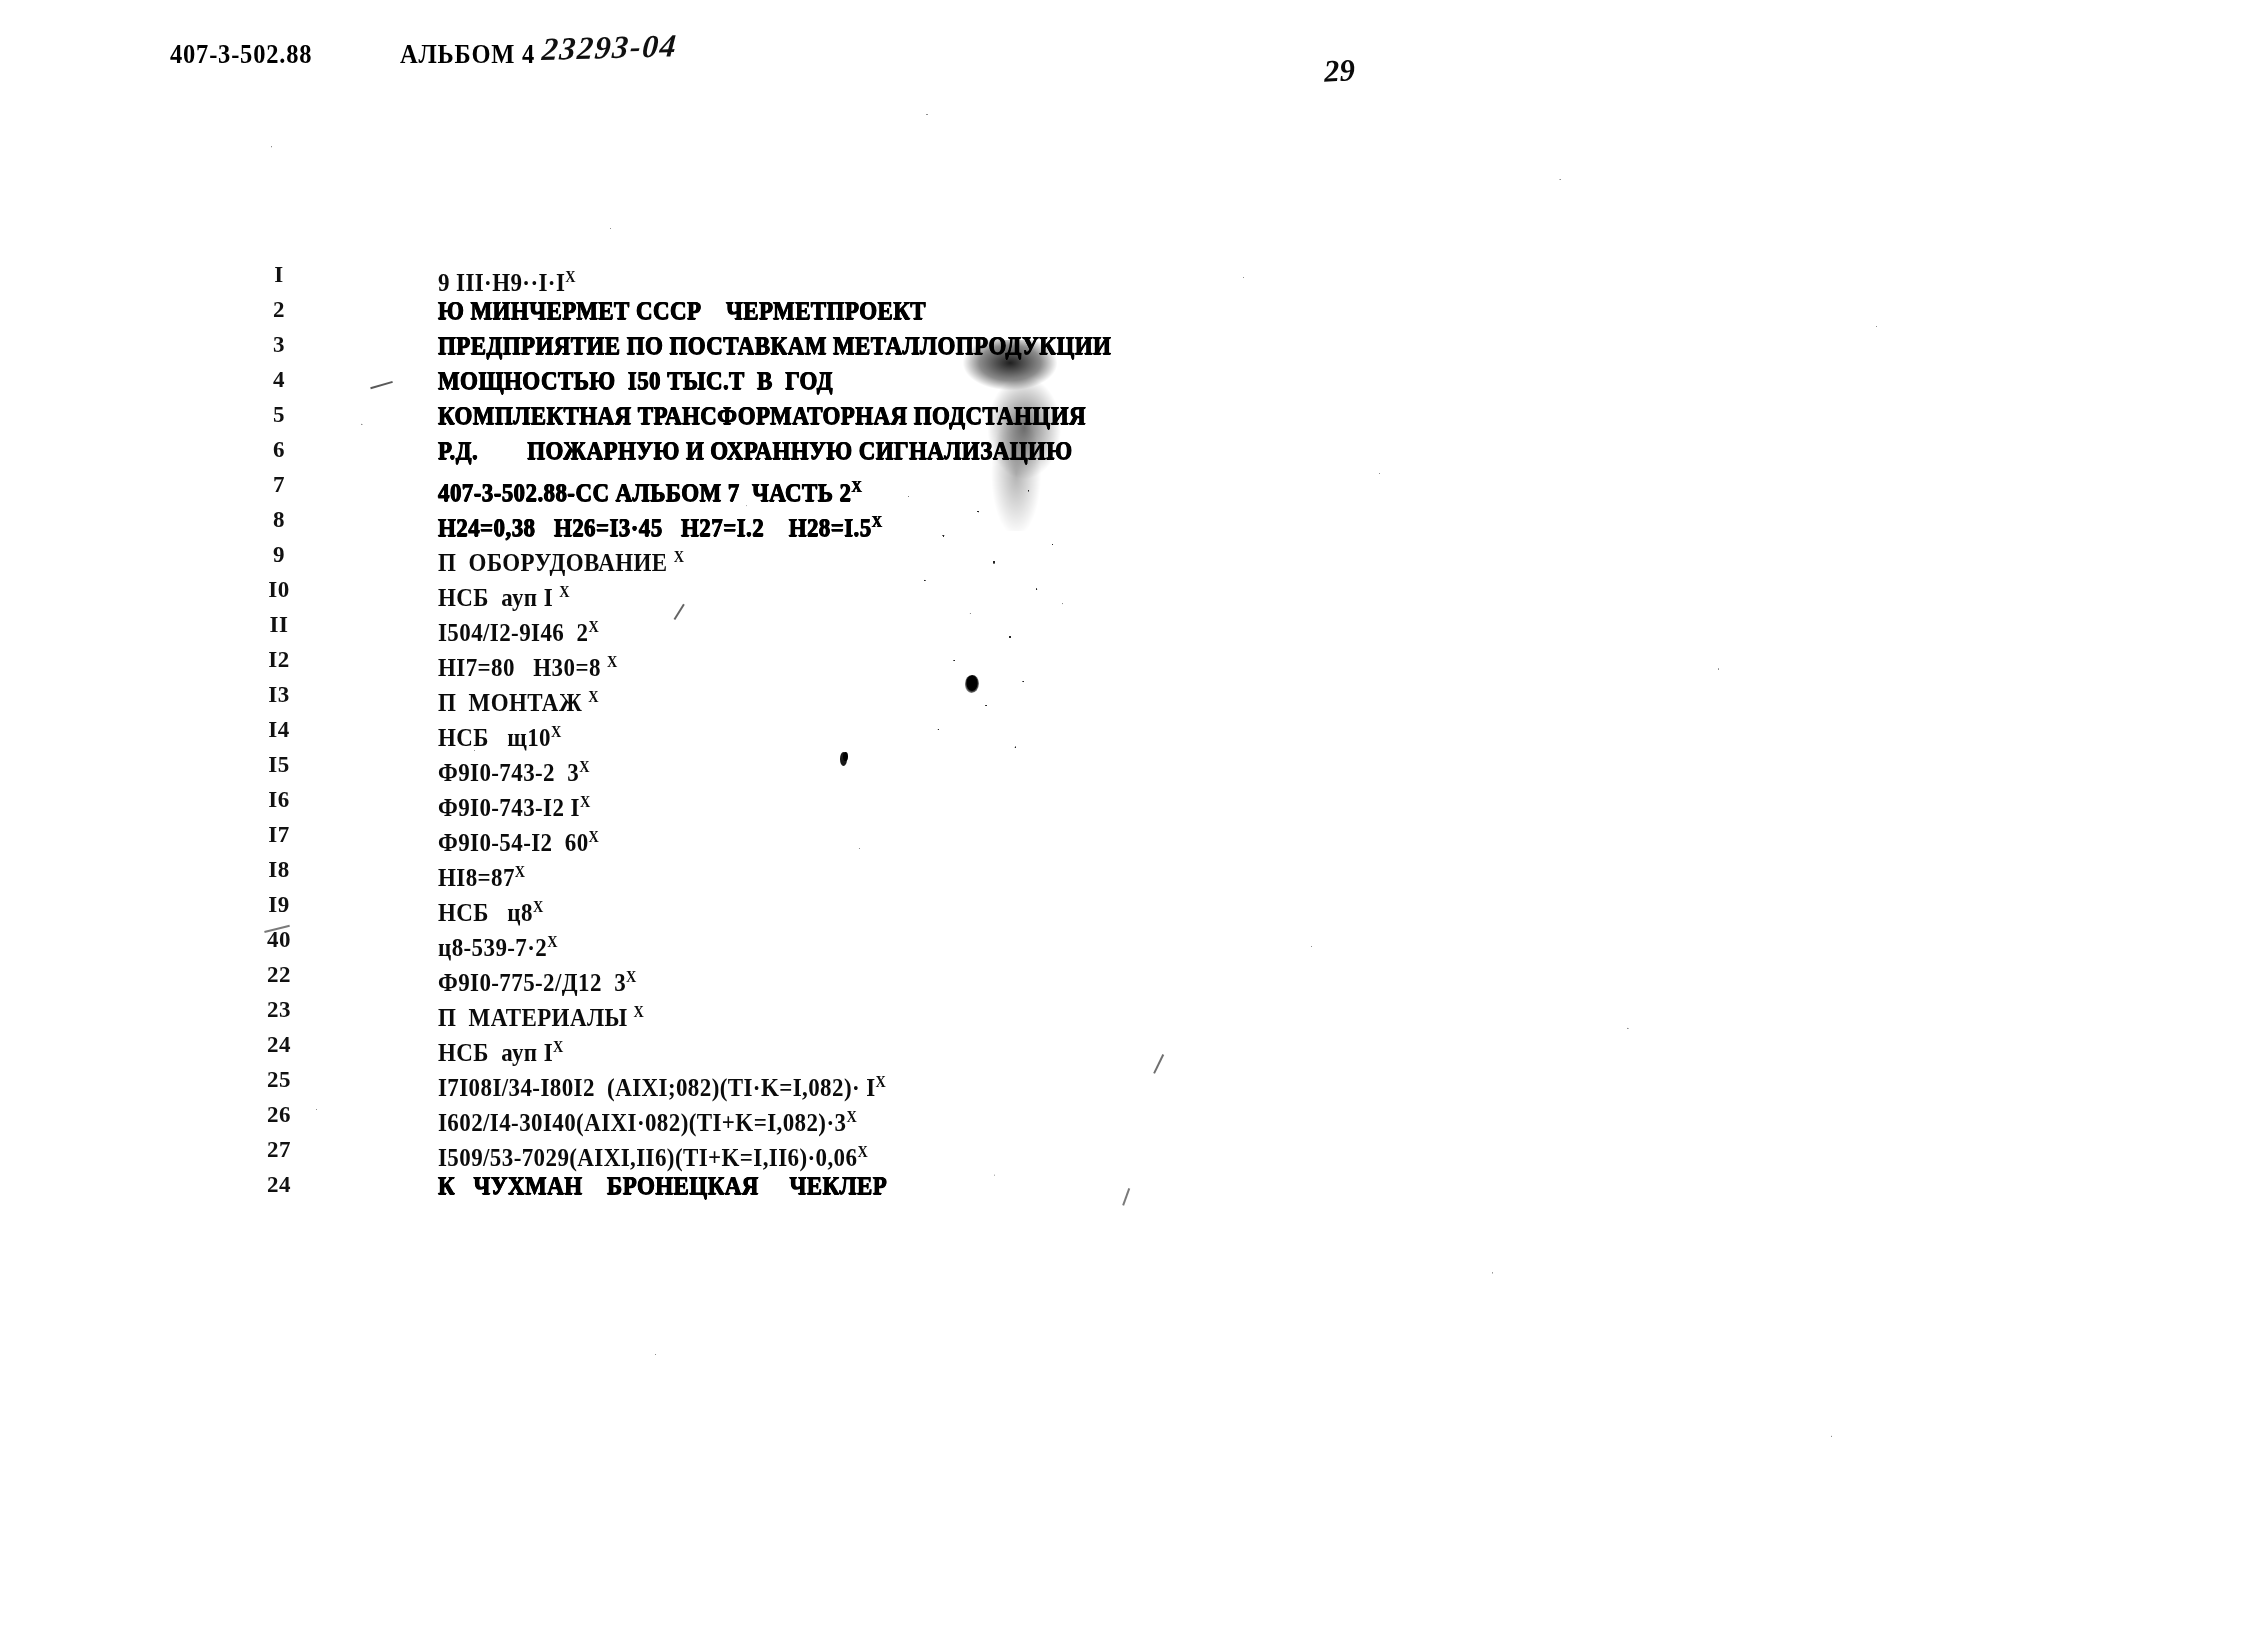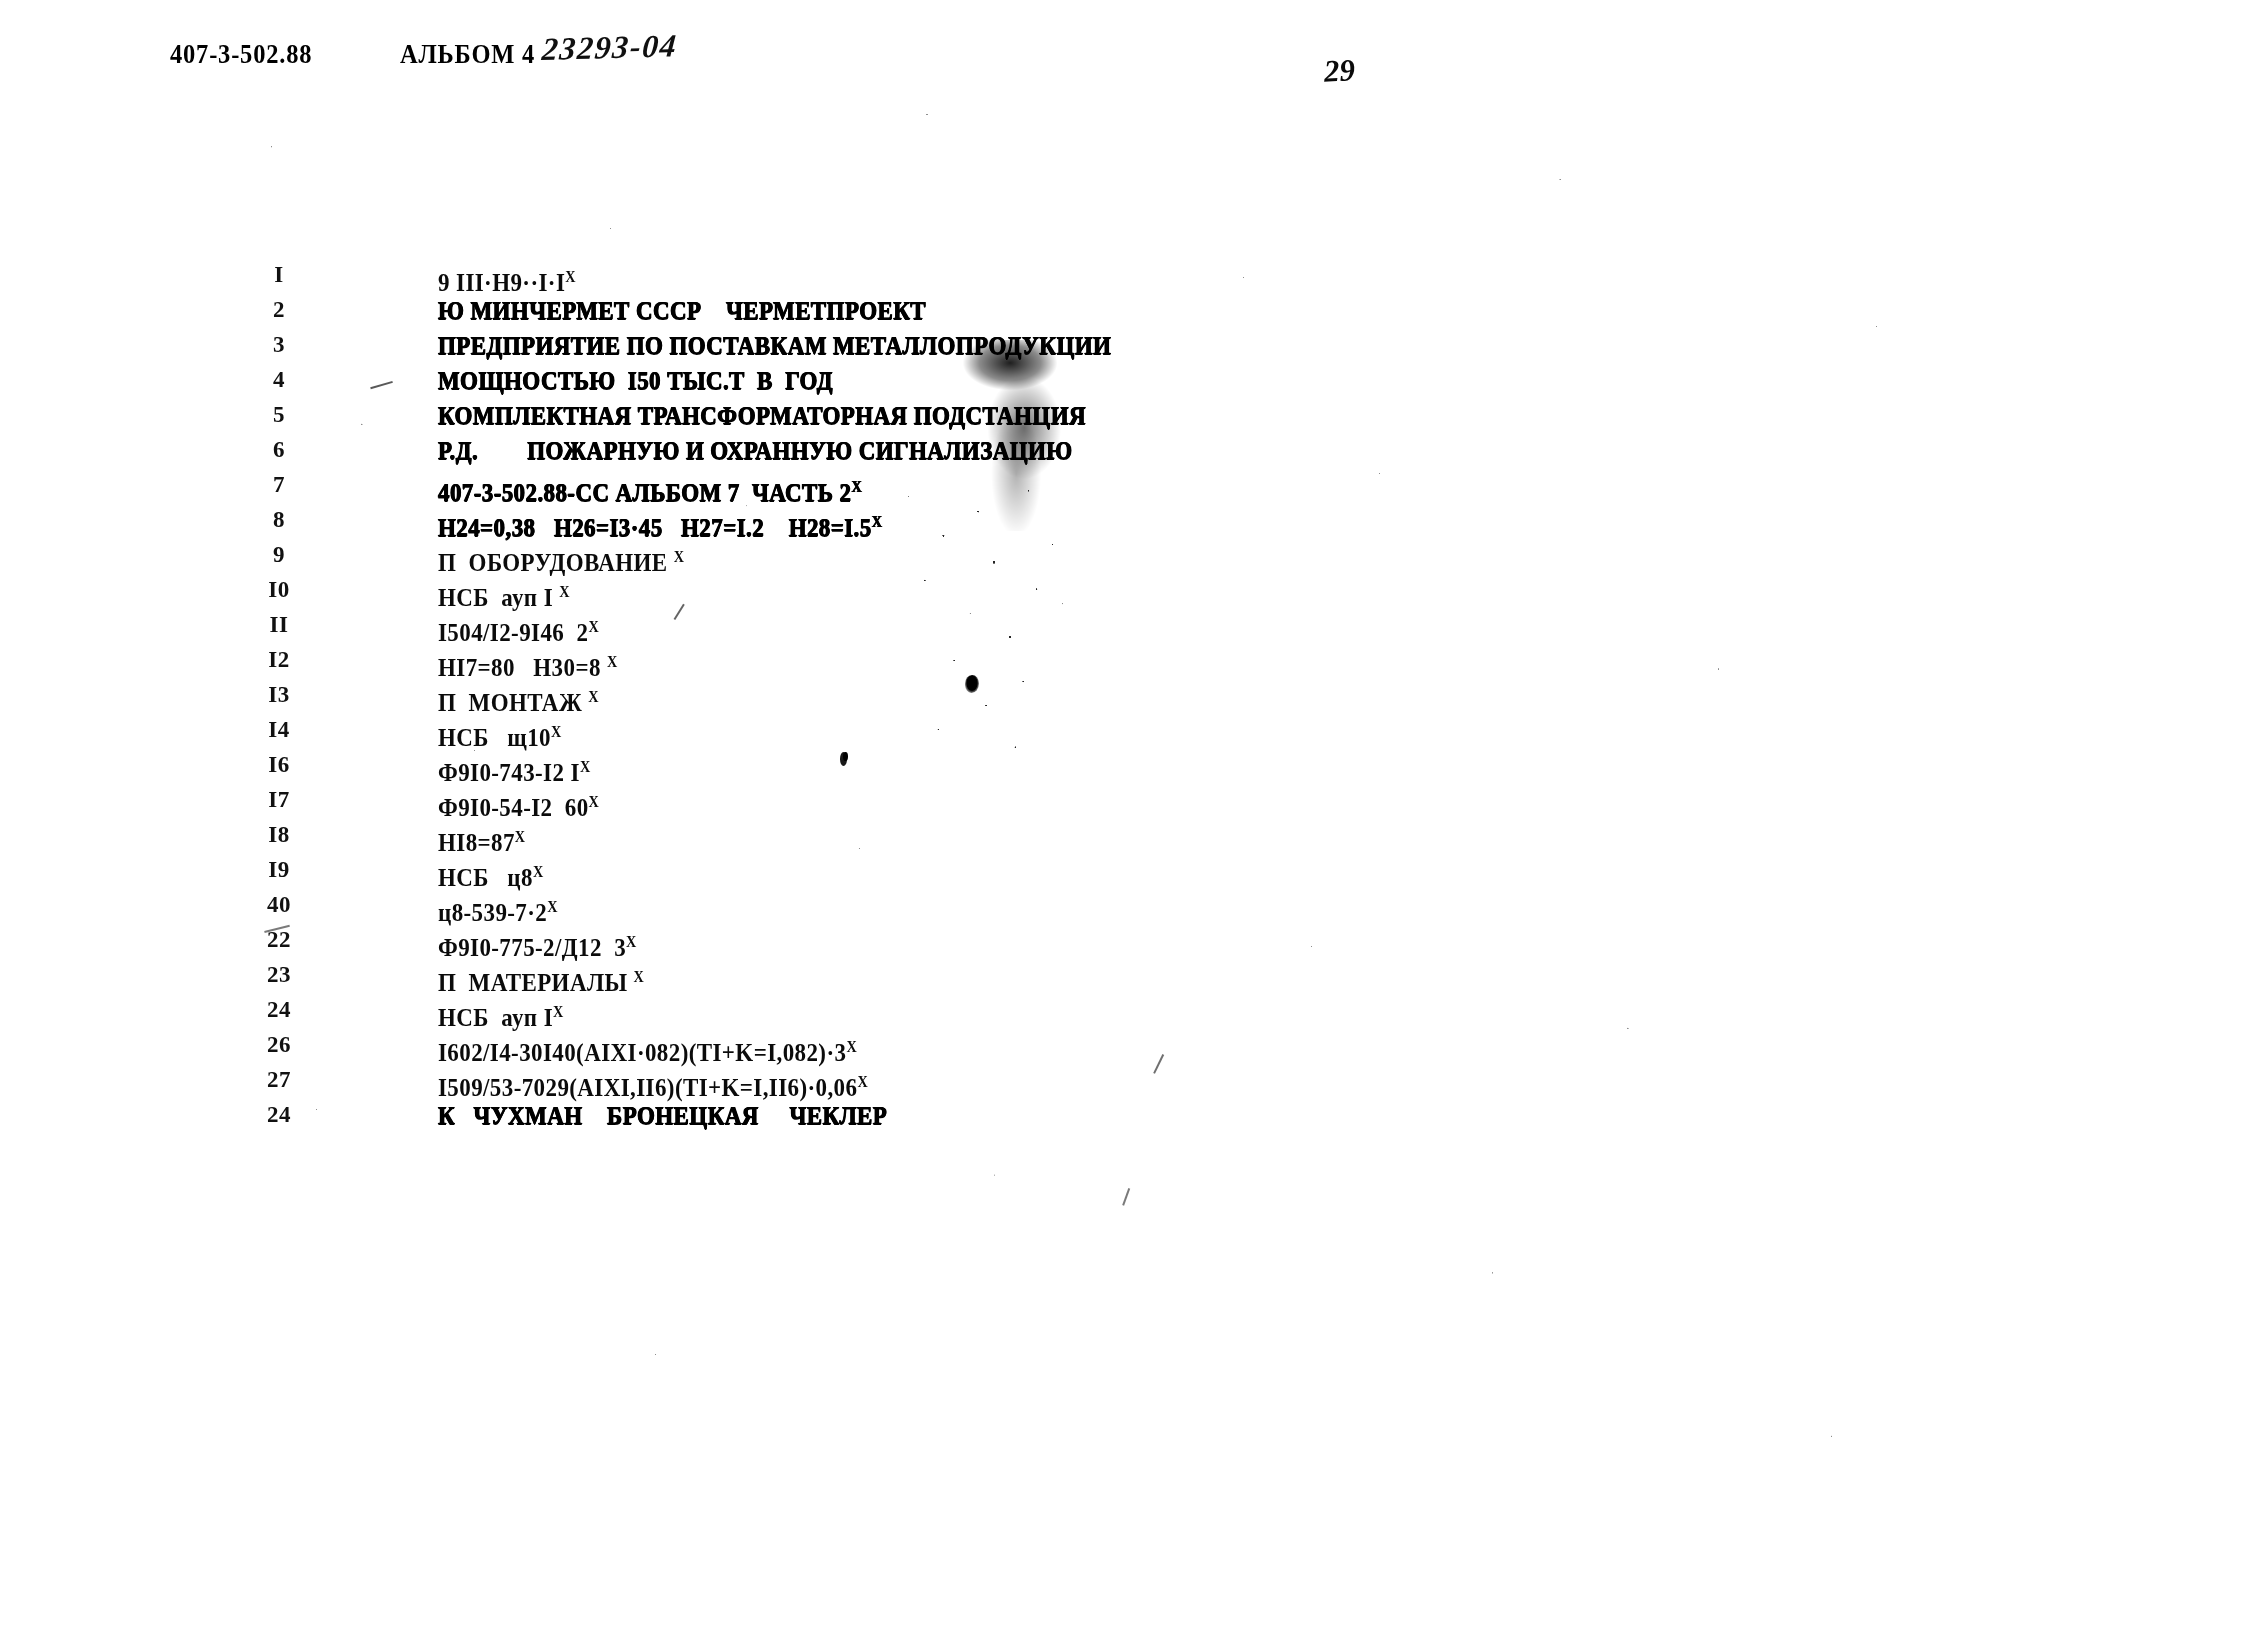--- a/index.html
+++ b/index.html
@@ -310,20 +310,24 @@
       </div>
       <div class="row">
         <span class="row-num">I3</span>
         <span class="row-text"><span>П  МОНТАЖ </span><sup>X</sup></span>
       </div>
       <div class="row">
         <span class="row-num">I4</span>
         <span class="row-text"><span>НСБ   щ10</span><sup>X</sup></span>
       </div>
       <div class="row">
+        <span class="row-num">I5</span>
+        <span class="row-text"><span>Ф9I0-743-2  3</span><sup>X</sup></span>
+      </div>
+      <div class="row">
         <span class="row-num">I6</span>
         <span class="row-text"><span>Ф9I0-743-I2 I</span><sup>X</sup></span>
       </div>
       <div class="row">
         <span class="row-num">I7</span>
         <span class="row-text"><span>Ф9I0-54-I2  60</span><sup>X</sup></span>
       </div>
       <div class="row">
         <span class="row-num">I8</span>
         <span class="row-text"><span>HI8=87</span><sup>X</sup></span>
@@ -340,20 +344,24 @@
         <span class="row-num">22</span>
         <span class="row-text"><span>Ф9I0-775-2/Д12  3</span><sup>X</sup></span>
       </div>
       <div class="row">
         <span class="row-num">23</span>
         <span class="row-text"><span>П  МАТЕРИАЛЫ </span><sup>X</sup></span>
       </div>
       <div class="row">
         <span class="row-num">24</span>
         <span class="row-text"><span>НСБ  ауп I</span><sup>X</sup></span>
+      </div>
+      <div class="row">
+        <span class="row-num">25</span>
+        <span class="row-text"><span>I7I08I/34-I80I2  (AIXI;082)(TI·K=I,082)· I</span><sup>X</sup></span>
       </div>
       <div class="row">
         <span class="row-num">26</span>
         <span class="row-text"><span>I602/I4-30I40(AIXI·082)(TI+K=I,082)·3</span><sup>X</sup></span>
       </div>
       <div class="row">
         <span class="row-num">27</span>
         <span class="row-text"><span>I509/53-7029(AIXI,II6)(TI+K=I,II6)·0,06</span><sup>X</sup></span>
       </div>
       <div class="row">

